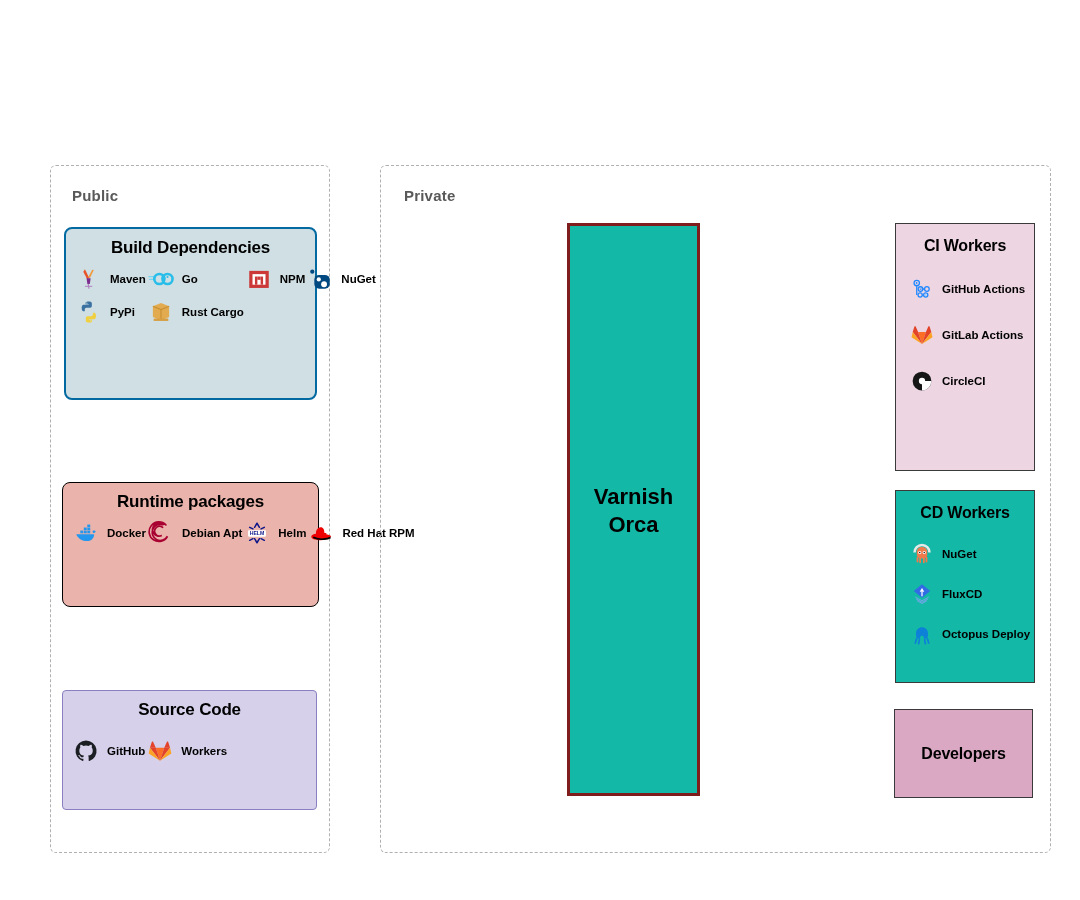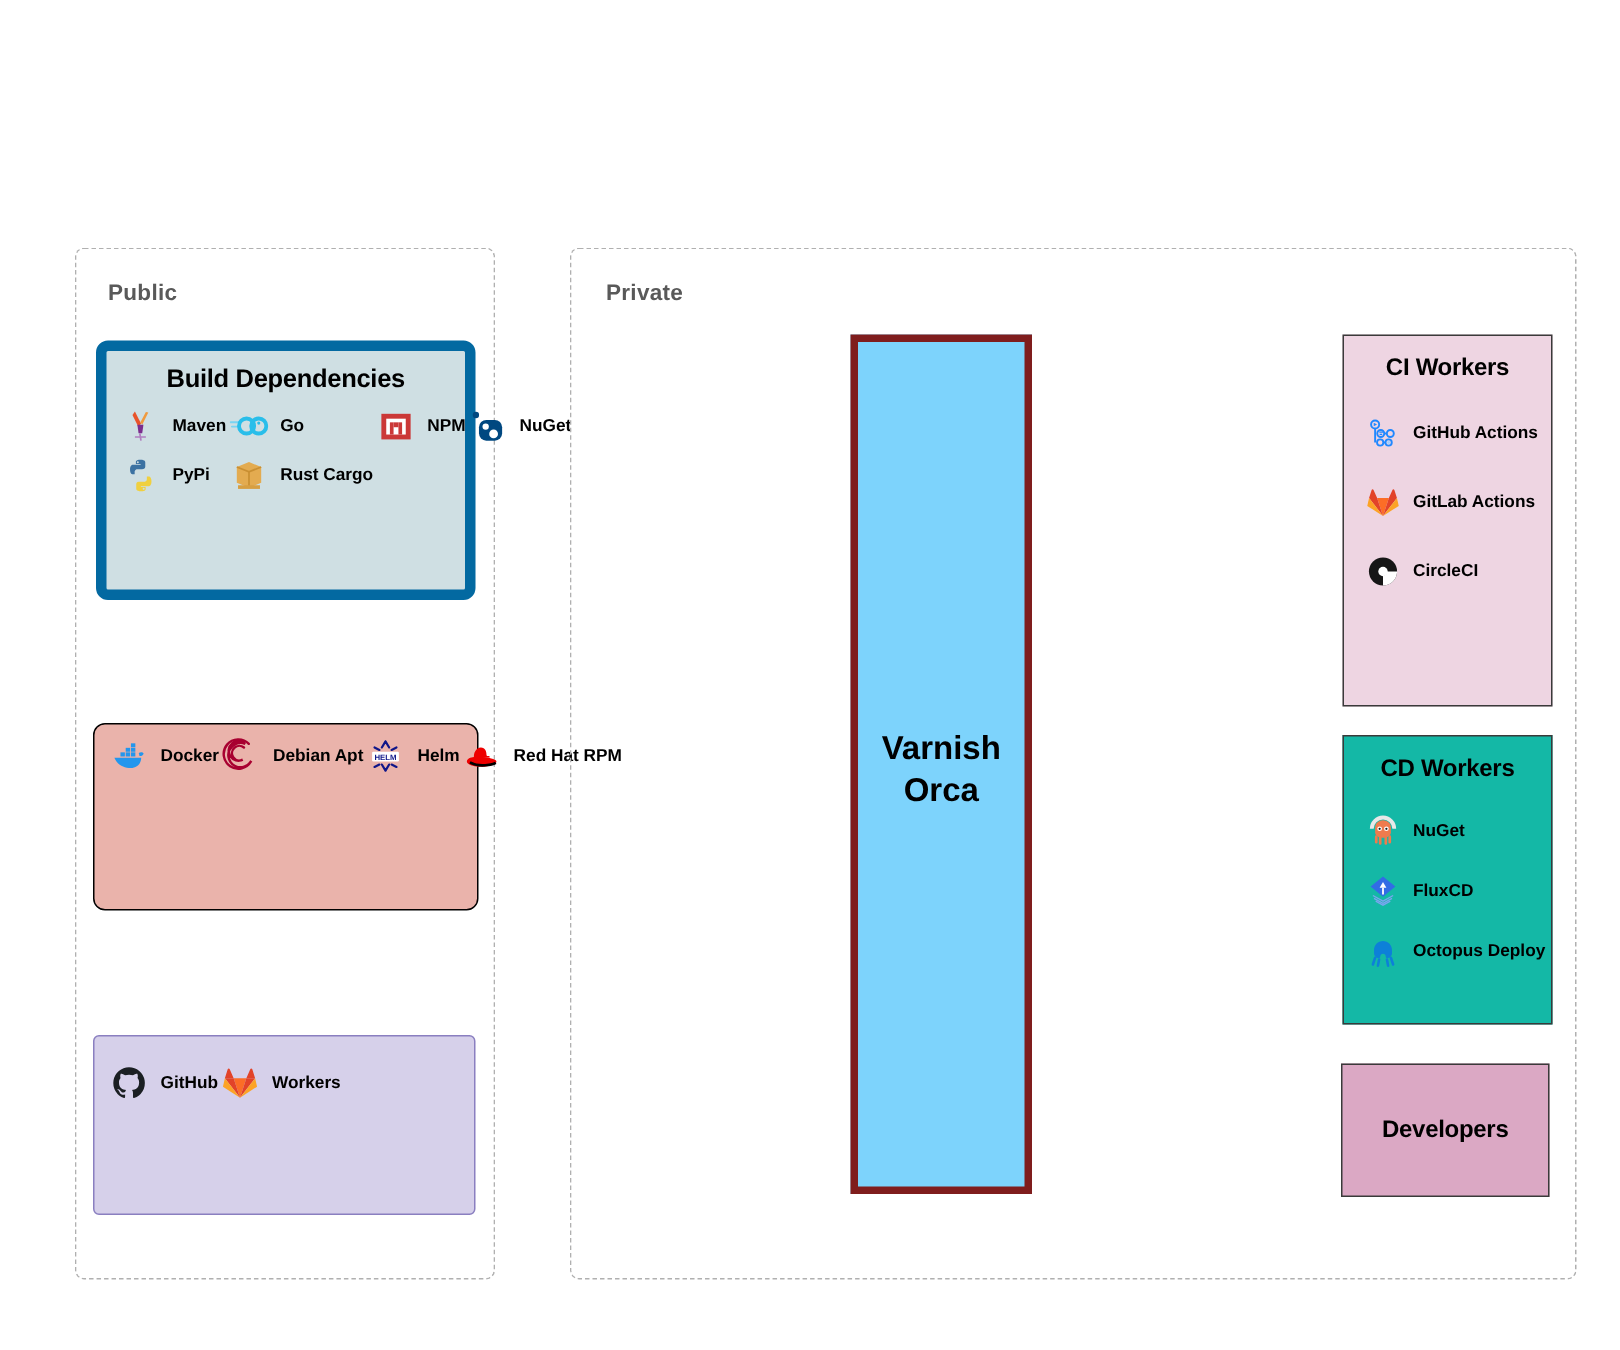--- a/index.html
+++ b/index.html
@@ -44,21 +44,21 @@
     font-weight: bold;
     color: #000000;
     font-size: 16px;
     letter-spacing: -0.2px;
   }
 
   
   #grp-build {
     left: 64px; top: 227px; width: 253px; height: 173px;
     background: #cfdfe3;
-    border: 7px solid #0369a1;
+    border: 2px solid #0369a1;
     border-radius: 8px;
   }
   #grp-build .group-title { margin-top: 9px; font-size: 17px; }
 
   #grp-runtime {
     left: 62px; top: 482px; width: 257px; height: 125px;
     background: #eab3ab;
     border: 1px solid #000000;
     border-radius: 8px;
   }
@@ -67,23 +67,23 @@
   #grp-source {
     left: 62px; top: 690px; width: 255px; height: 120px;
     background: #d6d0ea;
     border: 1px solid #8a7fc0;
     border-radius: 4px;
   }
   #grp-source .group-title { margin-top: 9px; font-size: 17px; }
 
   
   #grp-orca {
-    left: 567px; top: 223px; width: 121px; height: 573px;
-    background: #7dd3fc;
-    border: 5px solid #7f1d1d;
+    left: 567px; top: 223px; width: 133px; height: 573px;
+    background: #14b8a6;
+    border: 3px solid #7f1d1d;
   }
   #orca-title {
     position: absolute;
     left: 0; right: 0;
     top: 257px;
     text-align: center;
     font-size: 22px;
     font-weight: bold;
     line-height: 1.25;
     color: #000;
@@ -227,20 +227,21 @@
           <rect x="7" y="24" width="18" height="3" fill="#d79f41"></rect>
         </svg>
       </span>
       <span class="item-label">Rust Cargo</span>
     </div>
 
   </div>
 </div>
 
 <div class="group" id="grp-runtime">
+  <div class="group-title">Runtime packages</div>
   <div class="items-2col">
 
     <div class="item">
       <span class="ico">
         <svg class="ico" viewBox="0 0 32 32">
           <g fill="#2396ed">
             <rect x="9" y="13" width="3.6" height="3.4"></rect>
             <rect x="13.3" y="13" width="3.6" height="3.4"></rect>
             <rect x="17.6" y="13" width="3.6" height="3.4"></rect>
             <rect x="13.3" y="9.3" width="3.6" height="3.2"></rect>
@@ -287,20 +288,21 @@
           <path d="M6.5 21.3c2.6 1.6 8 2.6 12.6 2.3 3.6-.2 6.9-1 8.6-2" fill="none" stroke="#000" stroke-width="2.1"></path>
         </svg>
       </span>
       <span class="item-label">Red Hat RPM</span>
     </div>
 
   </div>
 </div>
 
 <div class="group" id="grp-source">
+  <div class="group-title">Source Code</div>
   <div class="items-2col" style="margin-top:18px;">
 
     <div class="item">
       <span class="ico">
         <svg class="ico" viewBox="0 0 32 32">
           <path d="M16 3a13 13 0 0 0-4.1 25.3c.65.12.89-.28.89-.63v-2.2c-3.6.79-4.4-1.74-4.4-1.74-.6-1.5-1.45-1.9-1.45-1.9-1.18-.81.09-.79.09-.79 1.3.09 2 1.34 2 1.34 1.16 2 3.05 1.42 3.8 1.08.11-.84.45-1.42.82-1.75-2.88-.33-5.9-1.44-5.9-6.4 0-1.42.5-2.57 1.33-3.48-.13-.33-.58-1.65.13-3.44 0 0 1.09-.35 3.57 1.33a12.3 12.3 0 0 1 6.5 0c2.48-1.68 3.57-1.33 3.57-1.33.71 1.79.26 3.11.13 3.44.83.91 1.33 2.06 1.33 3.48 0 4.97-3.03 6.06-5.92 6.38.47.4.88 1.2.88 2.42v3.58c0 .35.23.76.9.63A13 13 0 0 0 16 3z" fill="#1b1f23"></path>
         </svg>
       </span>
       <span class="item-label">GitHub</span>
     </div>

